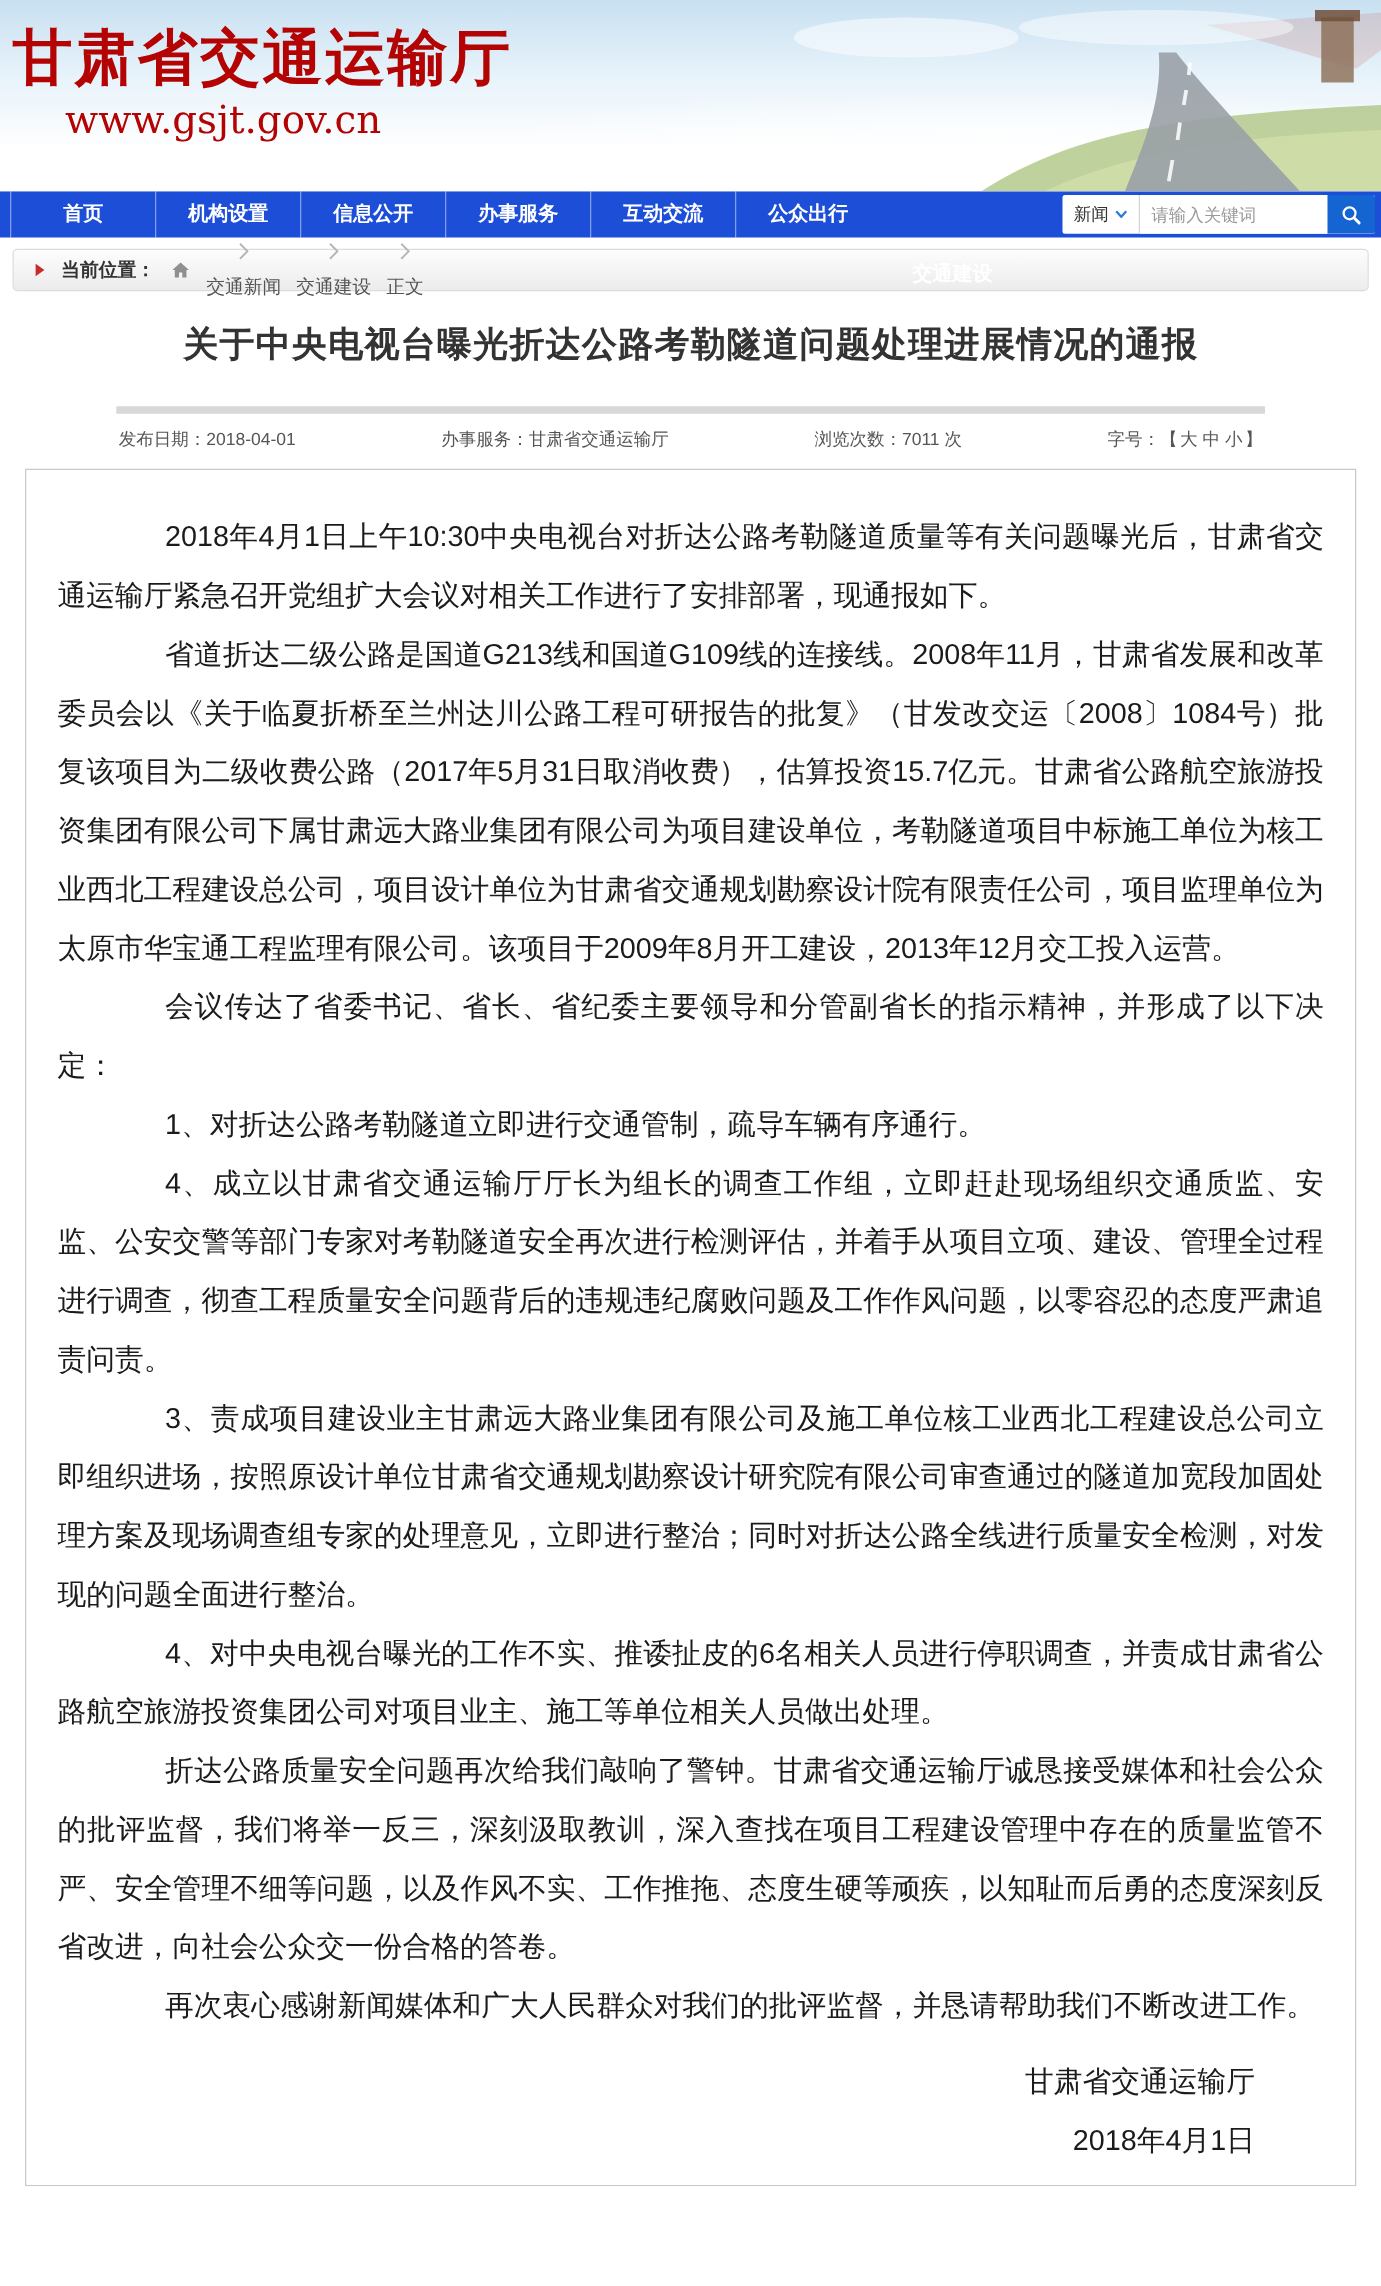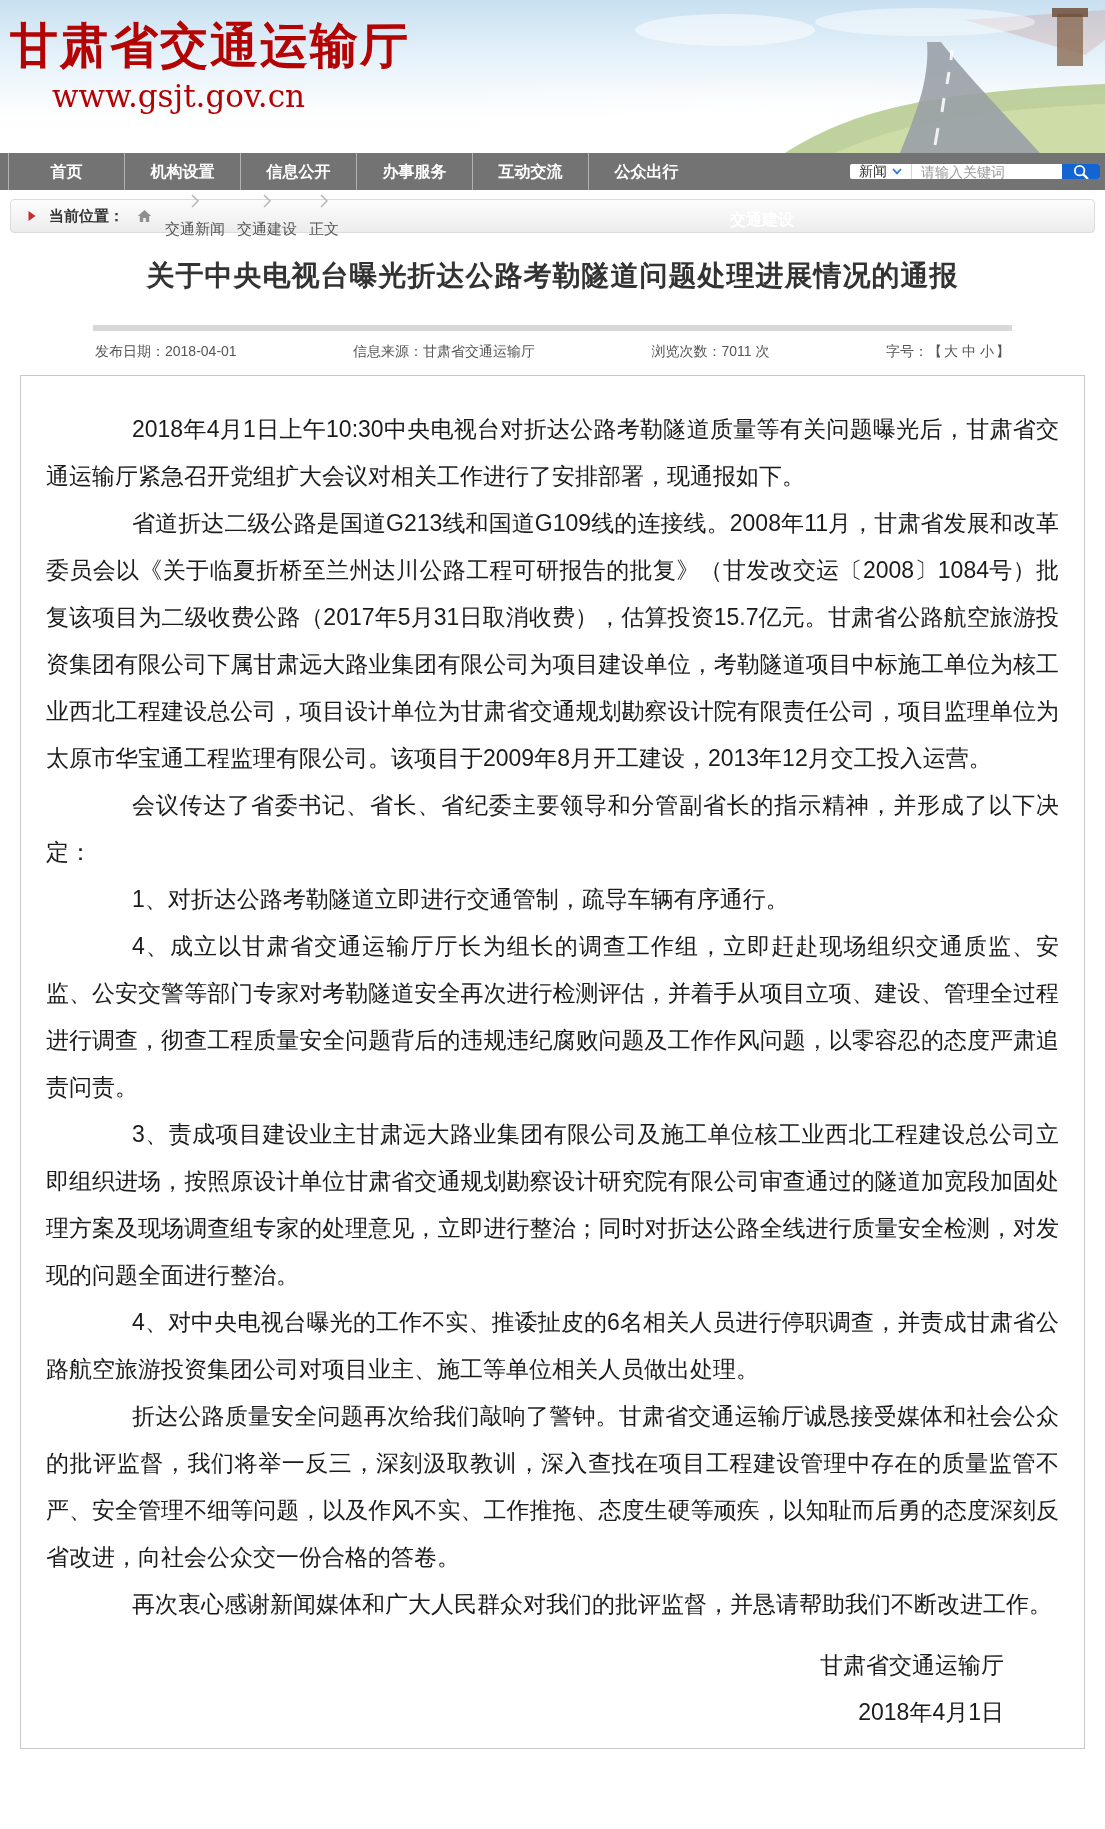--- a/index.html
+++ b/index.html
@@ -14,27 +14,27 @@
     background:radial-gradient(ellipse 60% 55% at 72% 85%, rgba(255,255,255,.95), rgba(255,255,255,0) 70%); }
   .header-decor { position:absolute; right:0; top:0; }
   .site-name { position:absolute; left:10px; top:14px; z-index:2;
     font-family:"DejaVu Serif","Liberation Serif",serif; font-weight:bold;
     font-size:48px; letter-spacing:2px; color:#b30303; }
   .site-url { position:absolute; left:52px; top:78px; z-index:2;
     font-family:"DejaVu Serif","Liberation Serif",serif; font-weight:normal;
     font-size:31px; color:#b30303; }
 
   
-  .nav { height:37px; background:#737373; display:flex; align-items:center;justify-content:space-between; }
+  .nav { height:37px; background:#1d4ed8; display:flex; align-items:center;justify-content:space-between; }
   .nav-menu { display:flex; height:100%; margin-left:8px; }
   .nav-item { min-width:116px; padding:0 6px; text-align:center; line-height:37px;
     color:#ffffff; font-size:16px; font-weight:bold; cursor:pointer;
     border-left:1px solid rgba(255,255,255,.45); }
   .nav-menu .nav-item:last-child { border-right:1px solid rgba(255,255,255,.45);margin-top:48px; }
-  .nav-search { margin-left:auto; margin-right:5px; height:15px; background:#ffffff;
+  .nav-search { margin-left:auto; margin-right:5px; height:31px; background:#ffffff;
     border-radius:2px; display:flex; align-items:center; overflow:hidden; }
   .search-cat { display:flex; align-items:center; gap:5px; padding:0 9px; font-size:14px;
     color:#333; cursor:pointer; height:100%; border-right:1px solid #d5d5d5; }
   .search-input { border:none; outline:none; height:100%; width:150px; padding:0 9px;
     font-size:14px; color:#333; font-family:inherit; }
   .search-input::placeholder { color:#9a9a9a; }
   .search-btn { width:38px; height:31px; background:#1464d2; border:none; cursor:pointer;
     display:flex; align-items:center; justify-content:center; }
 
   
@@ -164,21 +164,21 @@
       </span>
   </div>
 
   <h1 class="article-title">关于中央电视台曝光折达公路考勒隧道问题处理进展情况的通报</h1>
   <div class="meta-rule"></div>
   <div class="meta-row">
     <span class="meta-item">
       <span>发布日期：</span><span>2018-04-01</span>
     </span>
     <span class="meta-item">
-      <span>信息来源：</span><span>甘肃省交通运输厅</span>
+      <span>办事服务：</span><span>甘肃省交通运输厅</span>
     </span>
     <span class="meta-item">
       <span>浏览次数：</span><span>7011 次</span>
     </span>
     <span class="meta-item">
       <span>字号：</span><span>【</span><span><span class="fontsize-opt">大</span><span class="fontsize-opt">中</span><span class="fontsize-opt">小</span></span><span>】</span>
     </span>
   </div>
 
   <div class="content-box">

